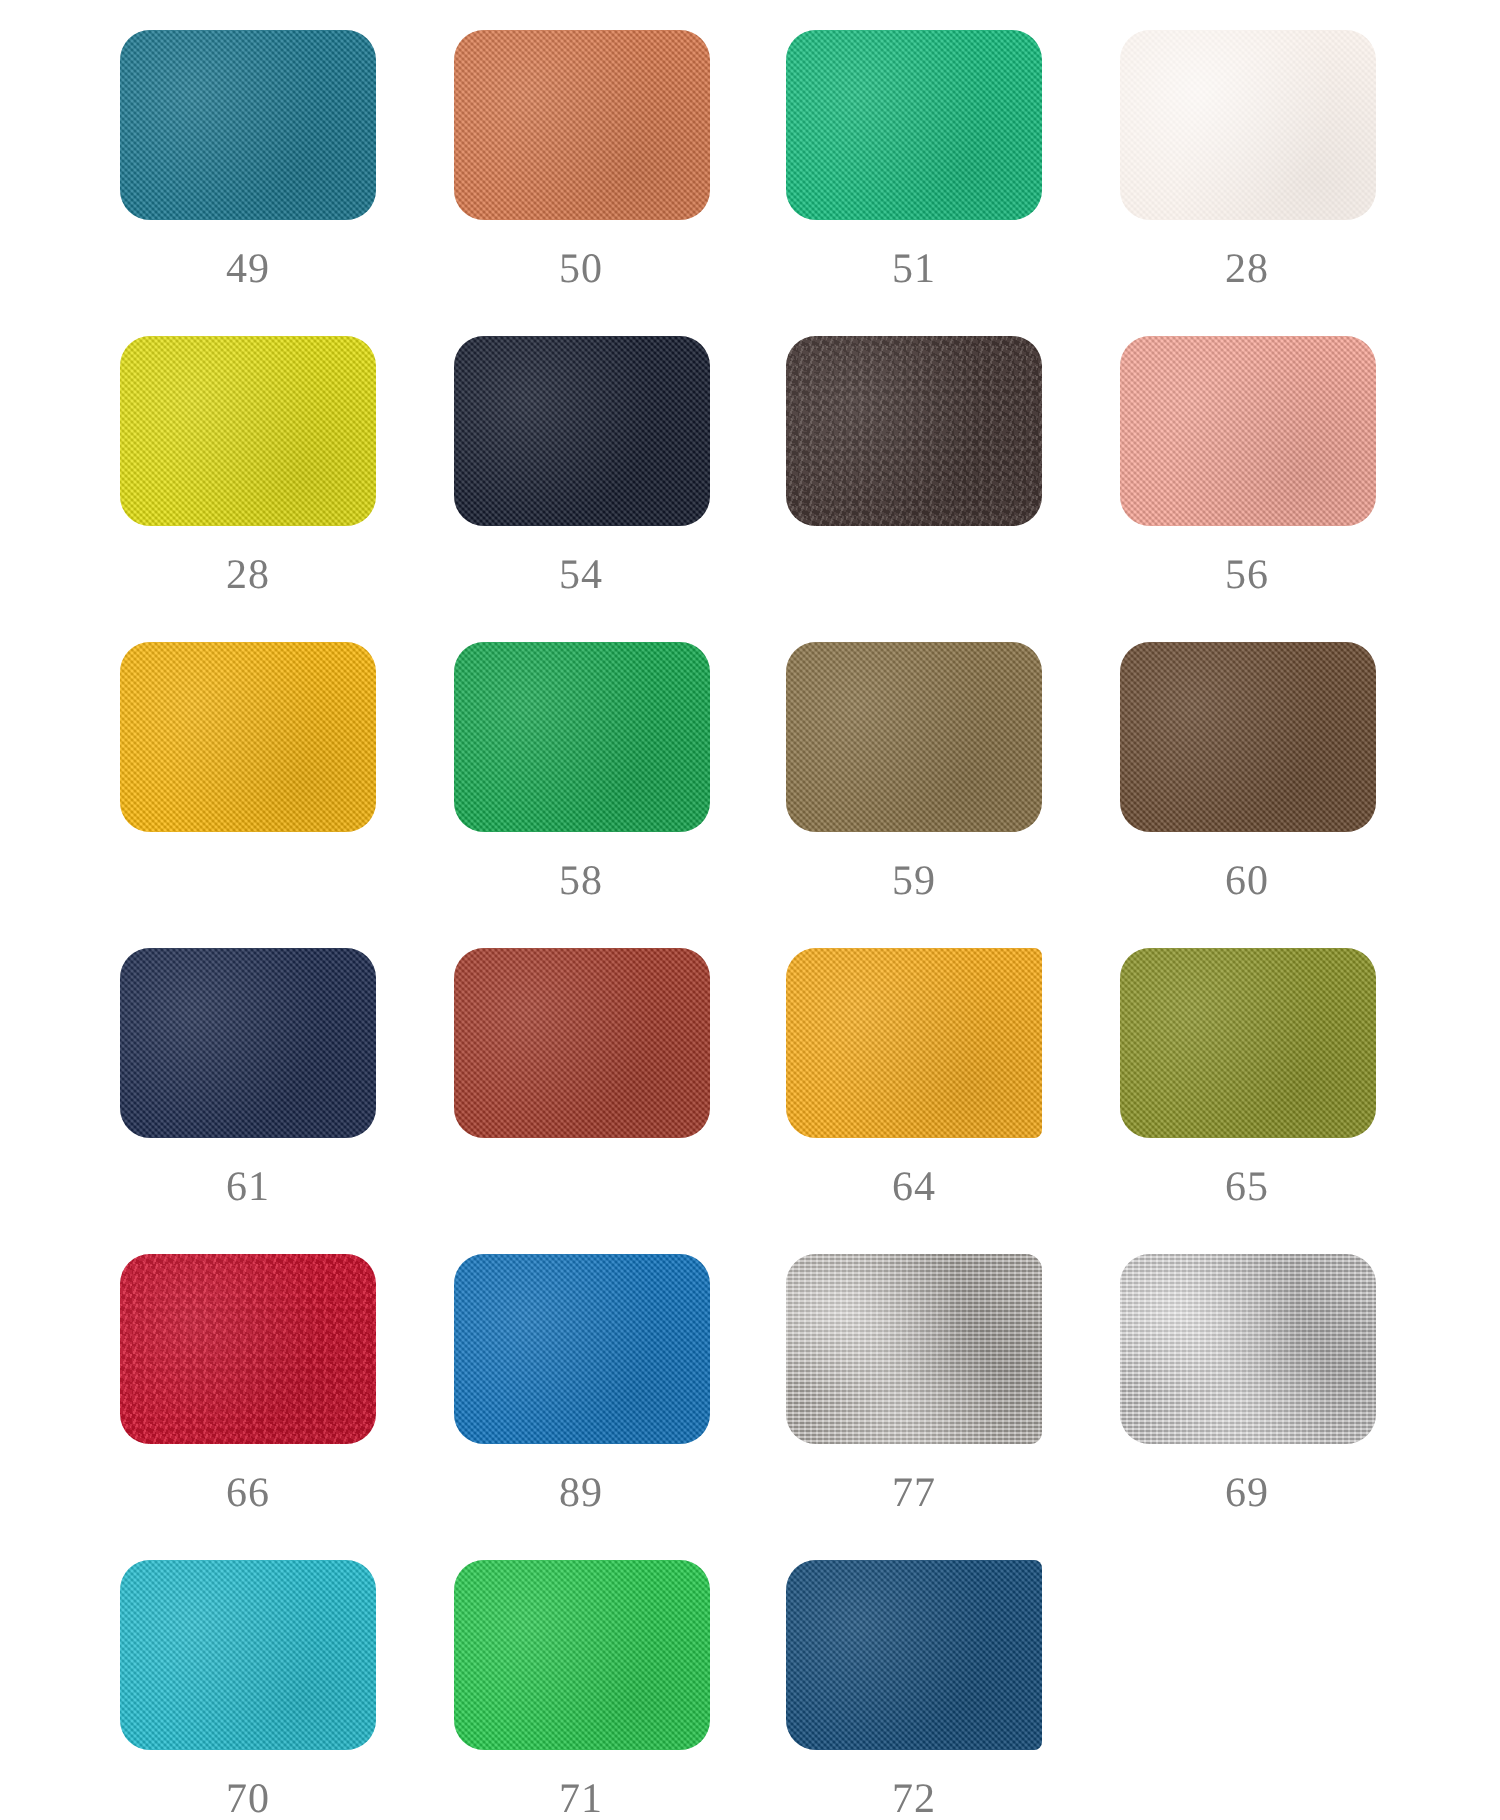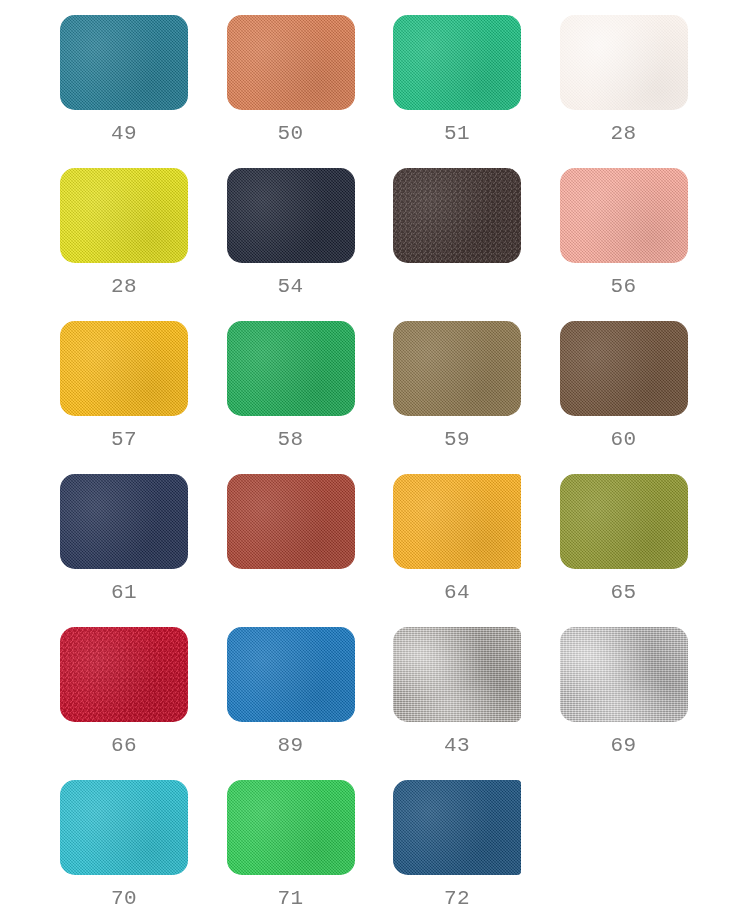--- a/index.html
+++ b/index.html
@@ -108,21 +108,21 @@
   .swatch-label {
     position: absolute;
     left: 0;
     top: 106px;
     width: 128px;
     text-align: center;
     font-size: 21px;
     line-height: 26px;
     letter-spacing: 0.5px;
     color: #7c7c7c;
-    font-family: Liberation Mono, monospace;
+    font-family: Liberation Serif, serif;
     user-select: none;
   }
 </style>
 </head>
 <body>
 
 <div id="swatch-grid">
     <div class="swatch-cell">
       <div class="swatch-chip" style="background-color: rgb(26, 119, 144);"></div>
       <div class="swatch-label">49</div>
@@ -149,21 +149,20 @@
     </div>
     <div class="swatch-cell">
       <div class="swatch-chip tex-fleece" style="background-color: rgb(74, 60, 56);"></div>
     </div>
     <div class="swatch-cell">
       <div class="swatch-chip" style="background-color: rgb(247, 168, 153);"></div>
       <div class="swatch-label">56</div>
     </div>
     <div class="swatch-cell">
       <div class="swatch-chip" style="background-color: rgb(251, 184, 13);"></div>
-      <div class="swatch-label">57</div>
     </div>
     <div class="swatch-cell">
       <div class="swatch-chip" style="background-color: rgb(22, 169, 80);"></div>
       <div class="swatch-label">58</div>
     </div>
     <div class="swatch-cell">
       <div class="swatch-chip" style="background-color: rgb(138, 115, 72);"></div>
       <div class="swatch-label">59</div>
     </div>
     <div class="swatch-cell">
@@ -188,21 +187,21 @@
     <div class="swatch-cell">
       <div class="swatch-chip tex-fleece" style="background-color: rgb(213, 18, 48);"></div>
       <div class="swatch-label">66</div>
     </div>
     <div class="swatch-cell">
       <div class="swatch-chip" style="background-color: rgb(16, 115, 189);"></div>
       <div class="swatch-label">89</div>
     </div>
     <div class="swatch-cell">
       <div class="swatch-chip tex-heather edge-ragged-soft" style="background-color: rgb(180, 176, 172);"></div>
-      <div class="swatch-label">43</div>
+      <div class="swatch-label">77</div>
     </div>
     <div class="swatch-cell">
       <div class="swatch-chip tex-heather" style="background-color: rgb(198, 196, 196);"></div>
       <div class="swatch-label">69</div>
     </div>
     <div class="swatch-cell">
       <div class="swatch-chip" style="background-color: rgb(35, 189, 208);"></div>
       <div class="swatch-label">70</div>
     </div>
     <div class="swatch-cell">

